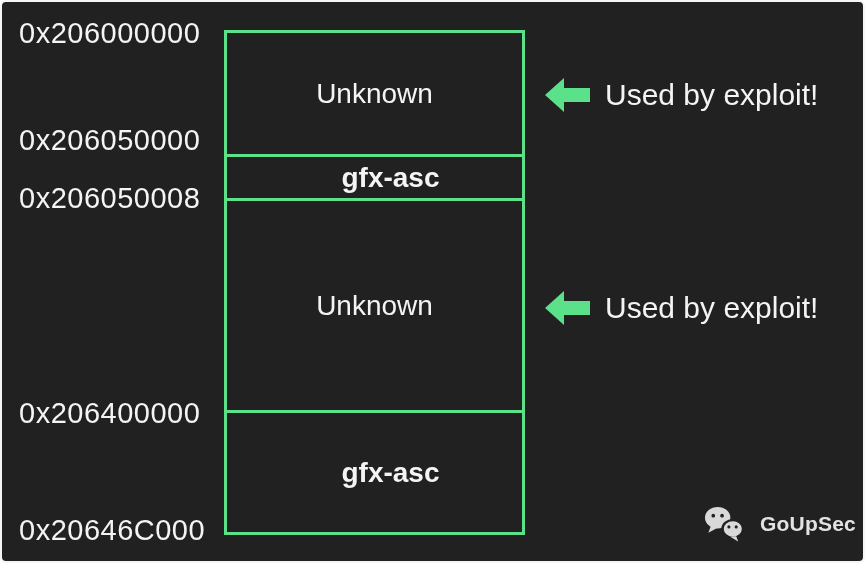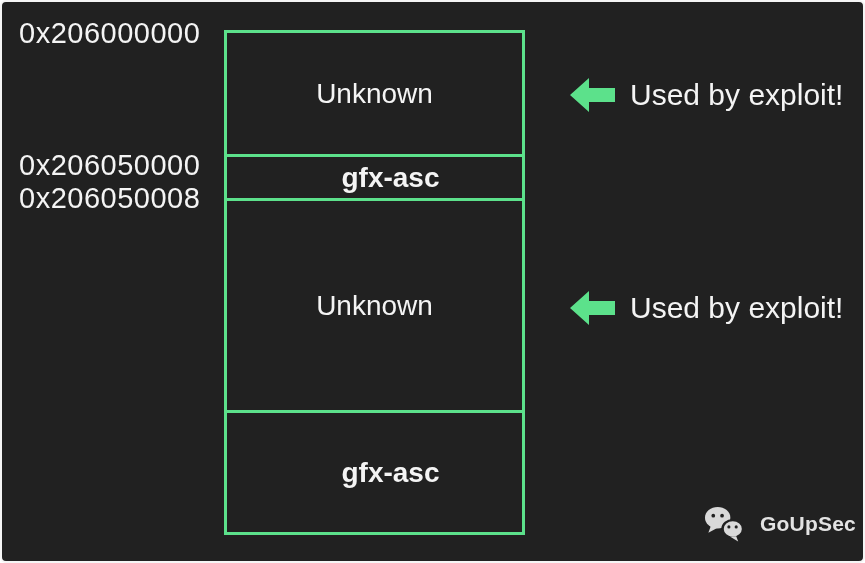--- a/index.html
+++ b/index.html
@@ -20,21 +20,21 @@
     position: absolute;
     left: 17px;
     height: 34px;
     line-height: 34px;
     font-size: 29px;
     letter-spacing: 0.5px;
     color: var(--text, #f4f4f4);
     white-space: nowrap;
   }
   .addr-0 { top: 14px; }
-  .addr-1 { top: 146px; }
+  .addr-1 { top: 121px; }
   .addr-2 { top: 179px; }
   .addr-3 { top: 394px; }
   .addr-4 { top: 511px; }
 
   
   .memory-box {
     position: absolute;
     left: 222px;
     top: 28px;
     width: 301px;
@@ -54,21 +54,21 @@
   .region + .region { border-top: 3px solid var(--green, #5ce18b); }
   .region-0 { height: 121px; }
   .region-1 { height: 41px; }
   .region-2 { height: 209px; }
   .region-3 { height: 119px; }
   .region-bold .region-label { font-weight: bold; margin-left: 32px; }
 
   
   .callout {
     position: absolute;
-    left: 568px;
+    left: 543px;
     height: 40px;
     display: flex;
     align-items: center;
     text-align: right;
   }
   .callout-0 { top: 73px; }
   .callout-1 { top: 286px; }
   .callout svg { display: block; flex: 0 0 auto; }
   .arrow-shape { fill: var(--green, #5ce18b); }
   .callout-label {
@@ -99,20 +99,22 @@
   }
 </style>
 </head>
 <body>
 
 <div class="canvas">
 
   <div class="addr addr-0">0x206000000</div>
   <div class="addr addr-1">0x206050000</div>
   <div class="addr addr-2">0x206050008</div>
+  <div class="addr addr-3">0x206400000</div>
+  <div class="addr addr-4">0x20646C000</div>
 
   <div class="memory-box">
     <div class="region region-0">
       <span class="region-label">Unknown</span>
     </div>
     <div class="region region-1 region-bold">
       <span class="region-label">gfx-asc</span>
     </div>
     <div class="region region-2">
       <span class="region-label">Unknown</span>

